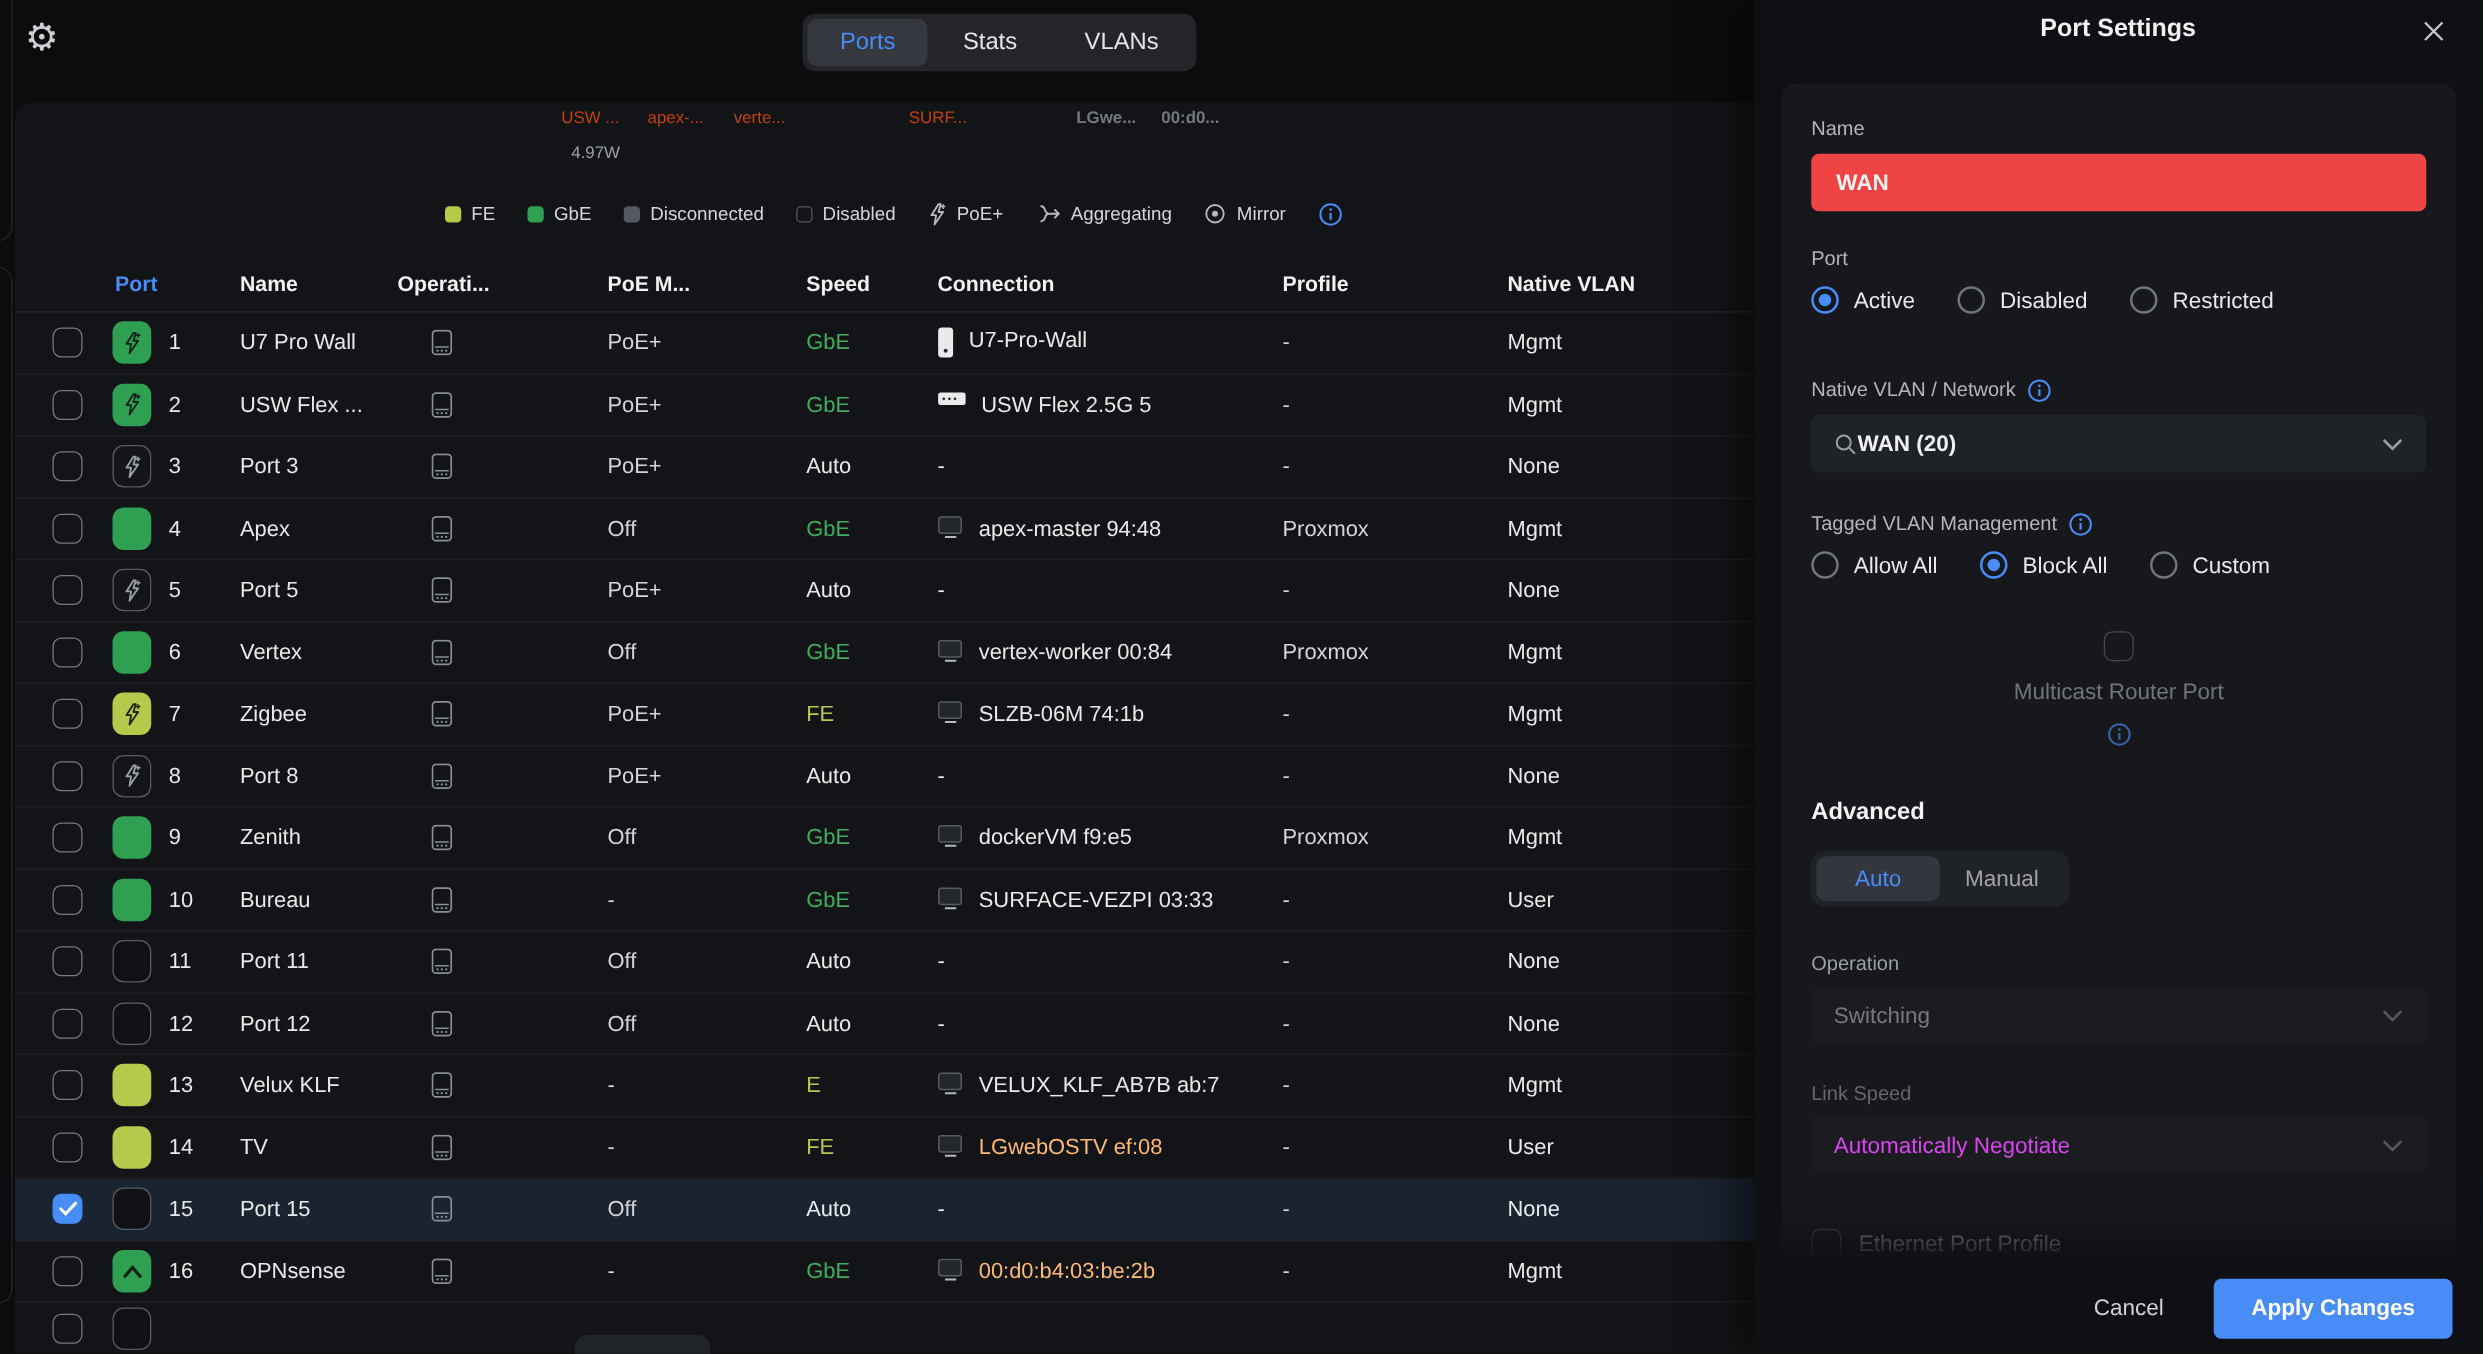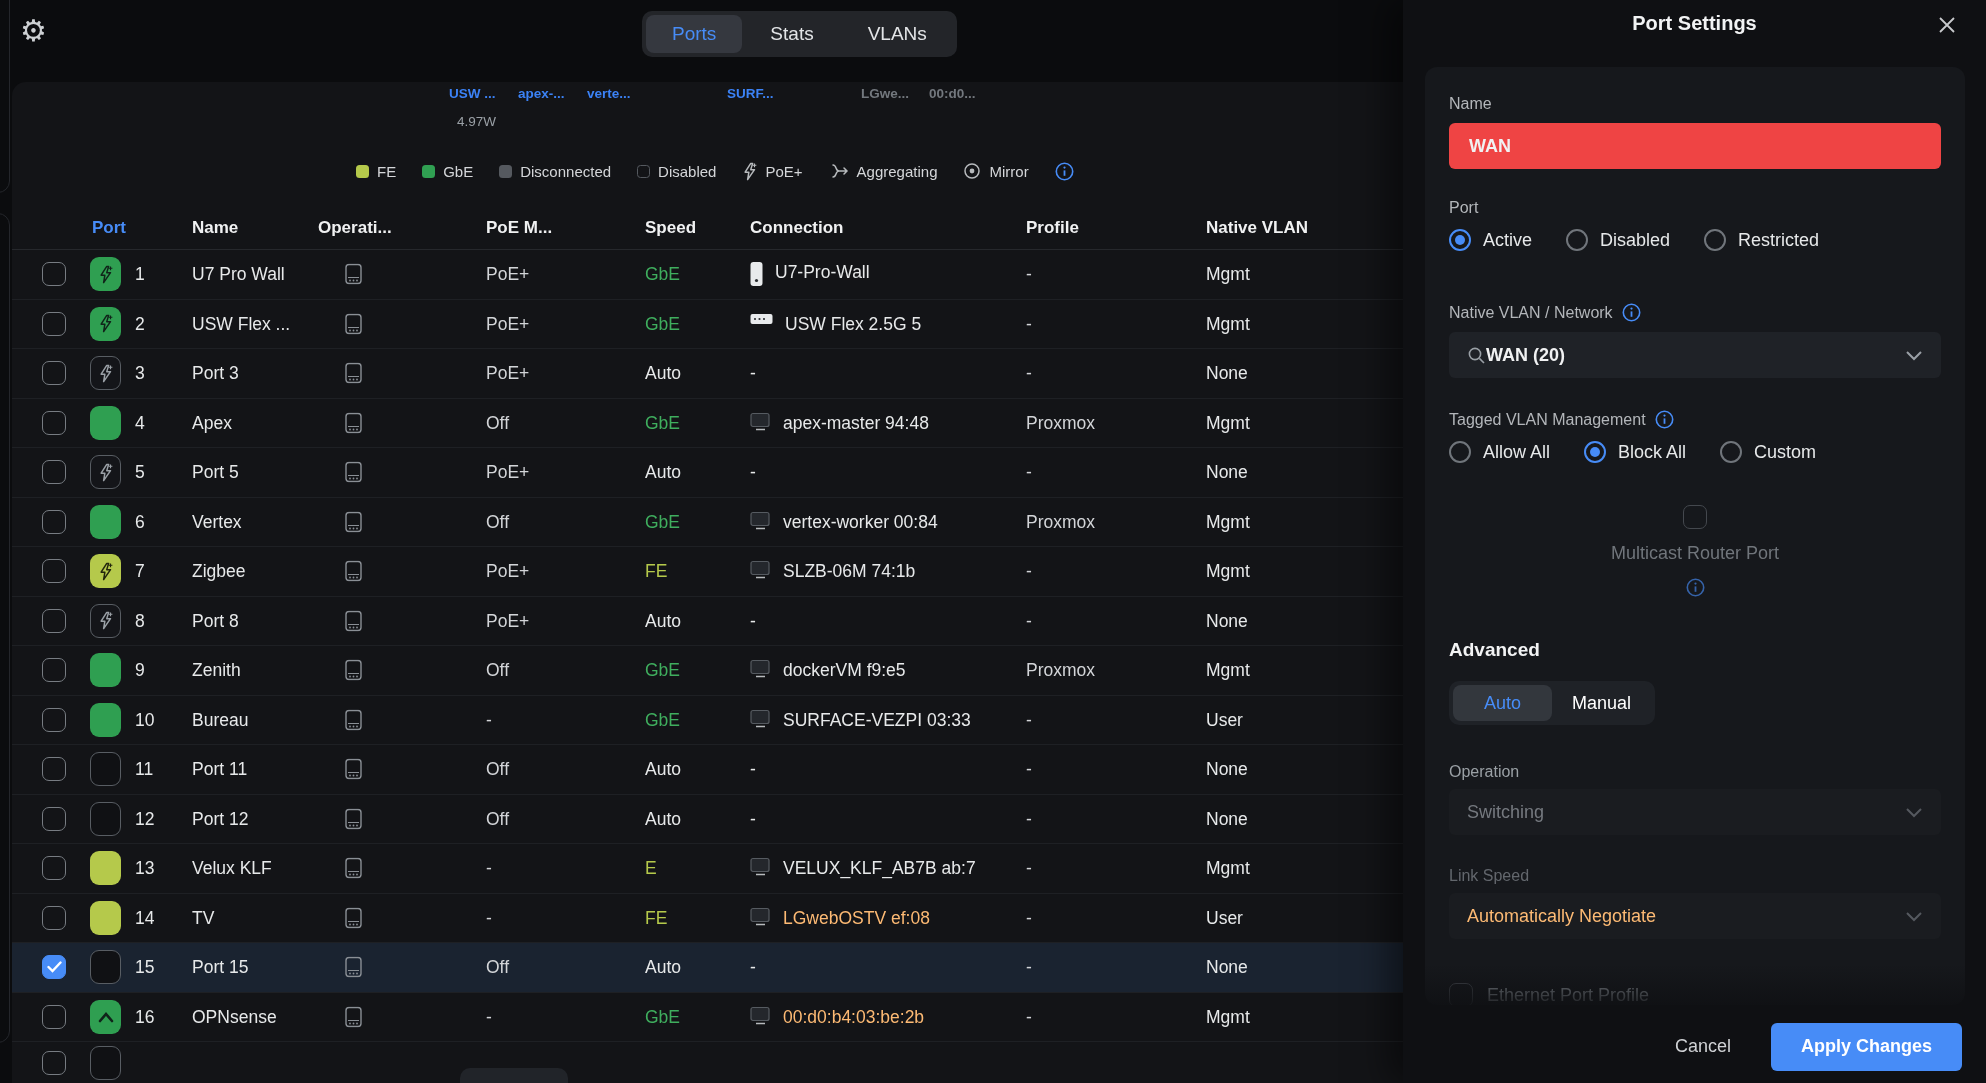--- a/index.html
+++ b/index.html
@@ -14,21 +14,21 @@
          border-radius:8px; cursor:pointer; }
   .tab.active { background:#35383f; color:#478cf7; }
 
   
   .edge-frag { position:absolute; width:36px; border:1px solid #24262b; border-radius:12px; background:transparent; }
 
   
   .card { position:absolute; left:12px; top:82px; right:-6px; bottom:-20px; background:#131417;
           border-radius:14px 14px 0 0; }
 
-  .strip-label { position:absolute; top:4px; font-size:13.5px; font-weight:700; color:#3b82f6; white-space:nowrap; }
+  .strip-label { position:absolute; top:4px; font-size:13.5px; font-weight:400; color:#c2410c; white-space:nowrap; }
   .strip-label.dim { color:#73787e; font-weight:600; }
   .strip-power { position:absolute; top:32px; font-size:13.5px; color:#9aa0a6; }
 
   
   .legend { position:absolute; left:344px; top:76px; height:26px; display:flex; align-items:center; gap:26px; }
   .lg-item { display:flex; align-items:center; gap:8px; font-size:15px; color:#d4d6d9; }
   .sw { width:13px; height:13px; border-radius:3.5px; display:inline-block; }
   .sw.fe { background:#b5c94b; } .sw.gbe { background:#30a052; }
   .sw.disconnected { background:#55595f; } .sw.disabled { background:transparent; border:1.5px solid #55595f; }
   .lg-ic { display:inline-flex; color:#b7babd; }
@@ -82,21 +82,21 @@
   .chev { color:#9aa0a6; display:inline-flex; }
   .radio-row { margin-top:12px; display:flex; align-items:center; gap:34px; }
   .radio-item { display:flex; align-items:center; gap:12px; font-size:18px; color:#e7e9ea; cursor:pointer; }
   .radio { width:22px; height:22px; border-radius:50%; border:2px solid #70757b; position:relative; flex:0 0 auto; }
   .radio.sel { border-color:#478cf7; }
   .radio.sel::after { content:""; position:absolute; left:50%; top:50%; width:10px; height:10px; border-radius:50%;
                       background:#478cf7; transform:translate(-50%,-50%); }
   .chk-row { display:flex; align-items:center; gap:14px; font-size:18px; }
   .pcbx { width:24px; height:24px; border:1.5px solid #44484e; border-radius:7px; flex:0 0 auto; cursor:pointer; }
   .seg { margin-top:20px; width:206px; height:44px; background:#1f2227; border-radius:10px; display:flex; padding:4px; }
-  .seg-opt { flex:1; display:flex; align-items:center; justify-content:center; font-size:18px; color:#ffffff;
+  .seg-opt { flex:1; display:flex; align-items:center; justify-content:center; font-size:18px; color:#a3a3a3;
              border-radius:8px; cursor:pointer; }
   .seg-opt.sel { background:#33373d; color:#478cf7; }
   .info { display:inline-flex; color:#478cf7; flex:0 0 auto; }
   .info.dim { opacity:.65; }
   .mt30{margin-top:30px;} .mt52{margin-top:52px;} .mt32{margin-top:32px;} .mt42{margin-top:42px;}
   .mt38{margin-top:38px;} .mt8{margin-top:8px;} .mt44{margin-top:44px;}
   .dim-lbl { color:#9aa0a5; } .dimmer-lbl { color:#63676d; }
   .faded { opacity:.45; }
   .pfade { position:absolute; left:0; right:0; bottom:73px; height:46px; z-index:6;
            background:linear-gradient(to bottom, rgba(15,16,19,0), rgba(15,16,19,.96)); pointer-events:none; }
@@ -753,21 +753,21 @@
     <div class="pselect disabled mt8">
       <span class="grow">Switching</span>
       <span class="chev">
           <svg width="18" height="12" viewBox="0 0 18 12">
             <path d="M2 3 L9 10 L16 3" stroke="currentColor" stroke-width="2" fill="none"></path>
           </svg>
         </span>
     </div>
 
     <div class="plabel dimmer-lbl mt32">Link Speed</div>
-    <div class="pselect disabled mt8" style="color:#fdba74;">
+    <div class="pselect disabled mt8" style="color:#d946ef;">
       <span class="grow">Automatically Negotiate</span>
       <span class="chev">
           <svg width="18" height="12" viewBox="0 0 18 12">
             <path d="M2 3 L9 10 L16 3" stroke="currentColor" stroke-width="2" fill="none"></path>
           </svg>
         </span>
     </div>
 
     <div class="chk-row mt44" style="color:#8a9097;">
       <span class="pcbx"></span>

